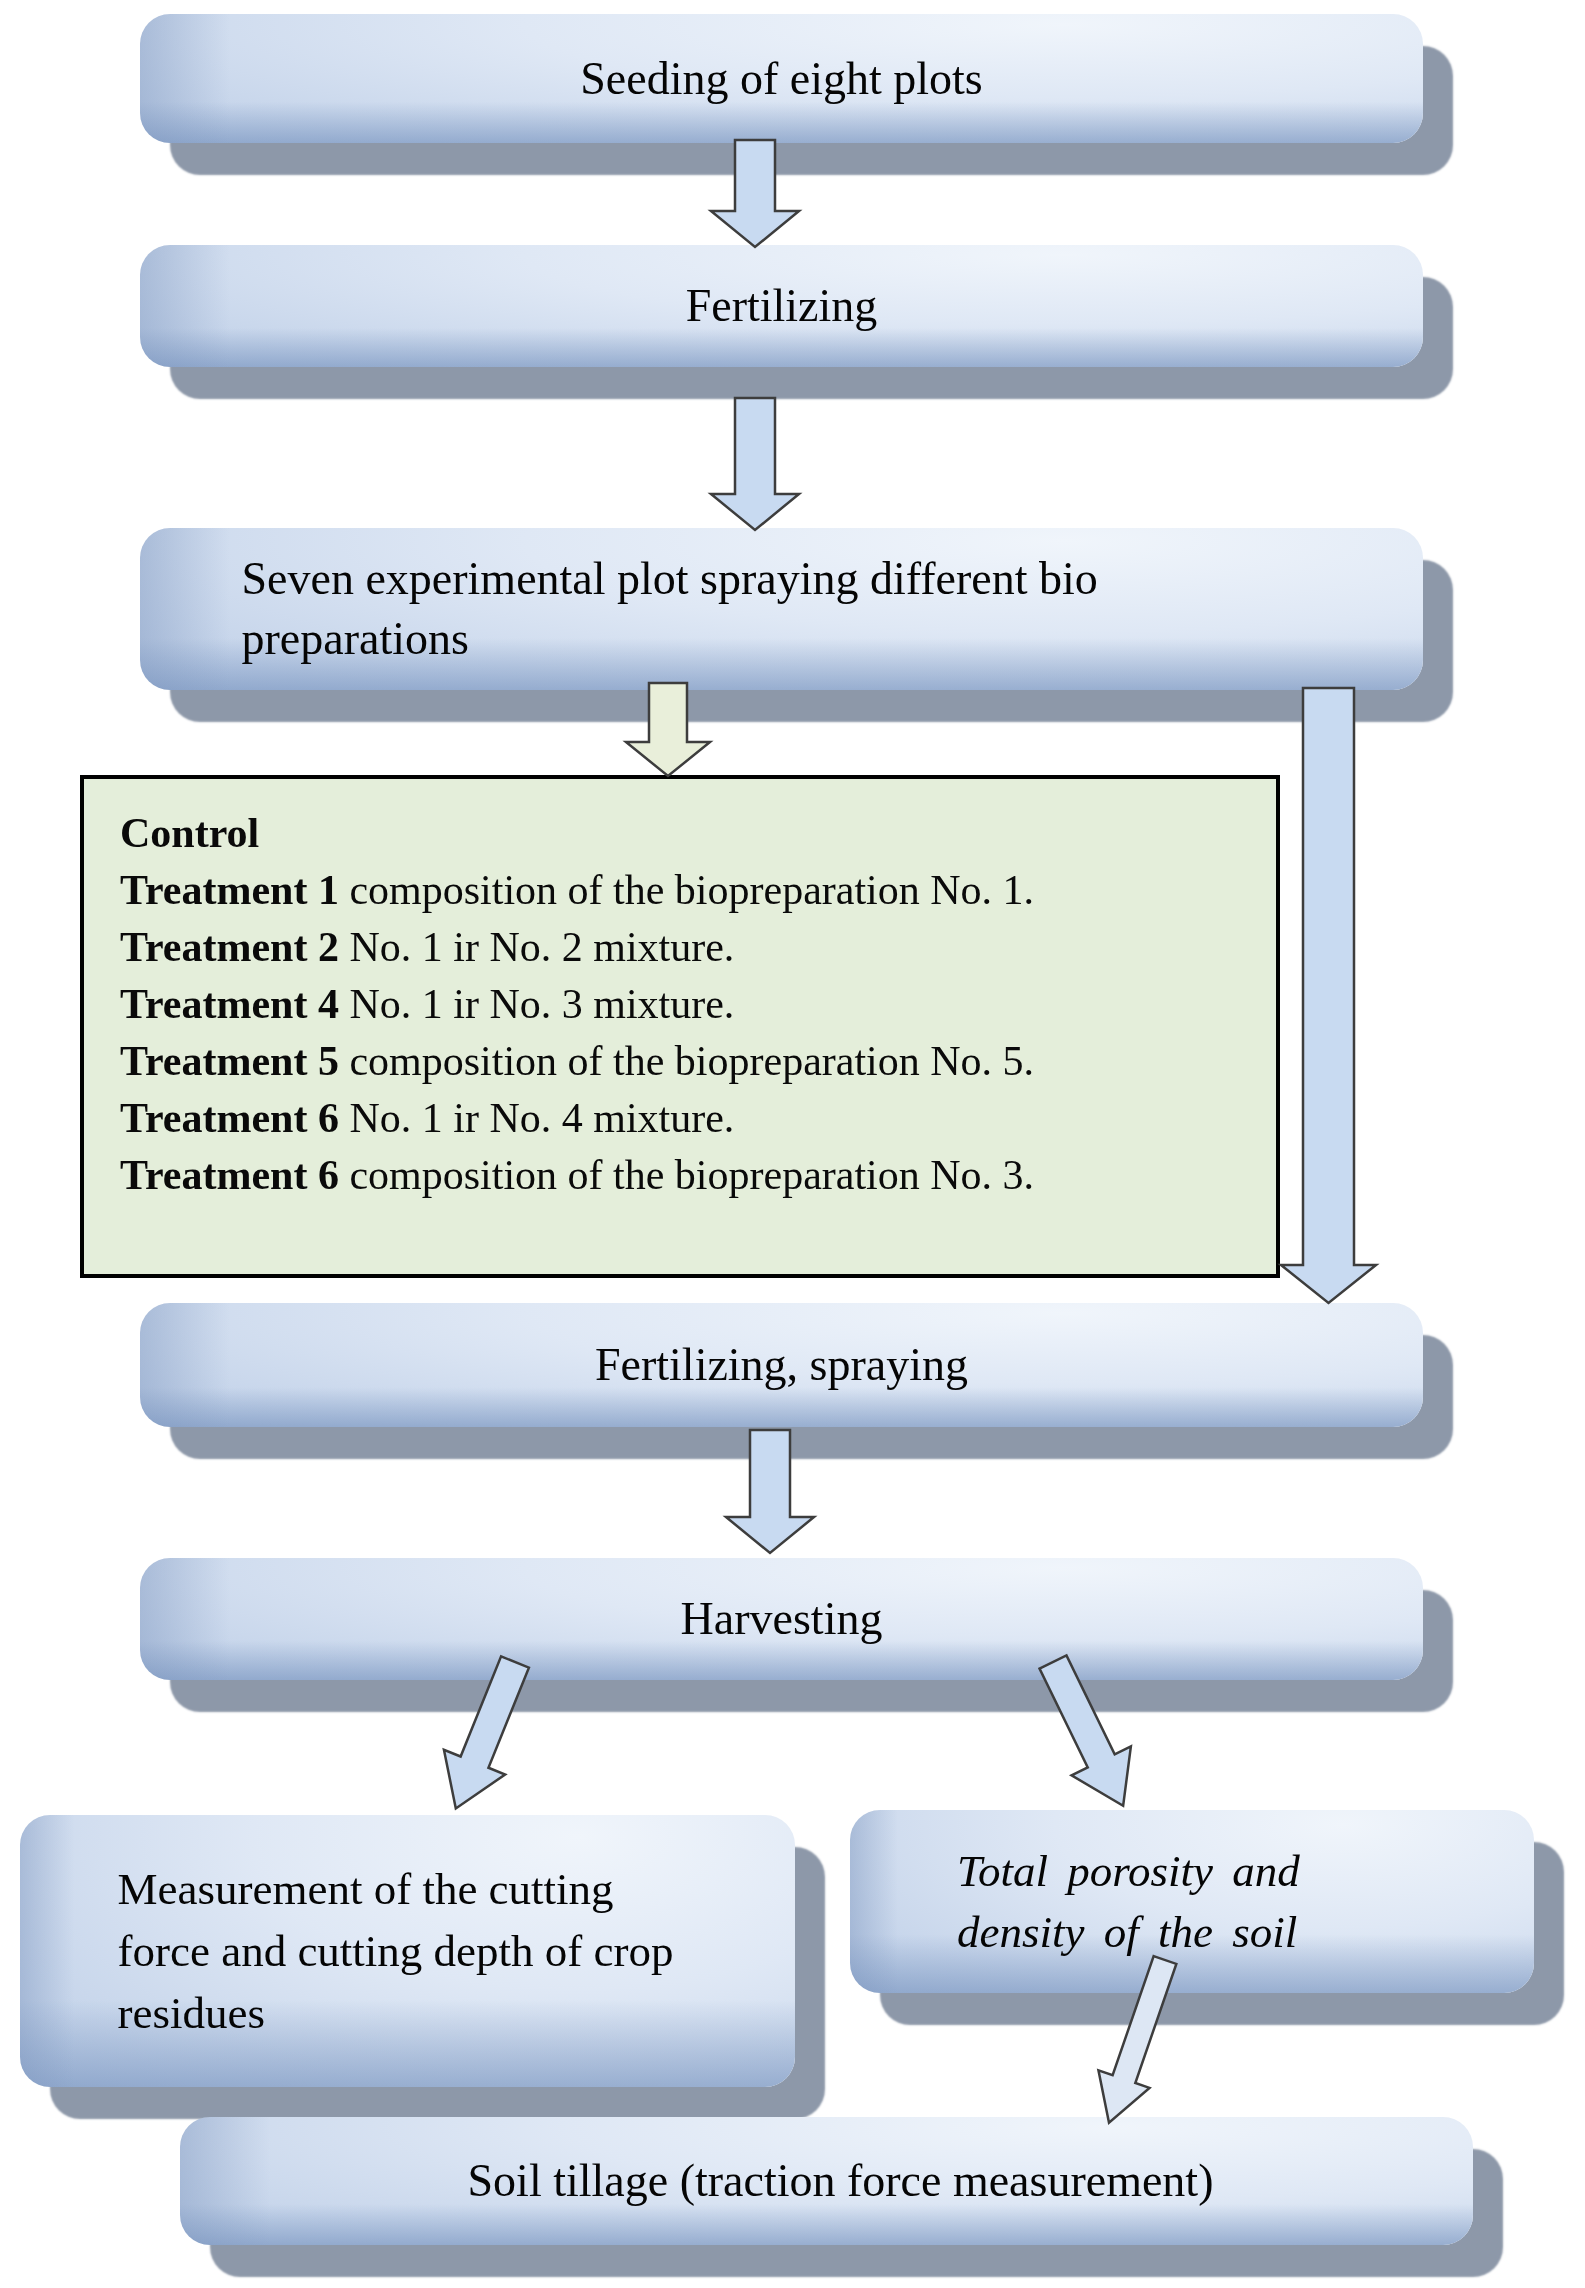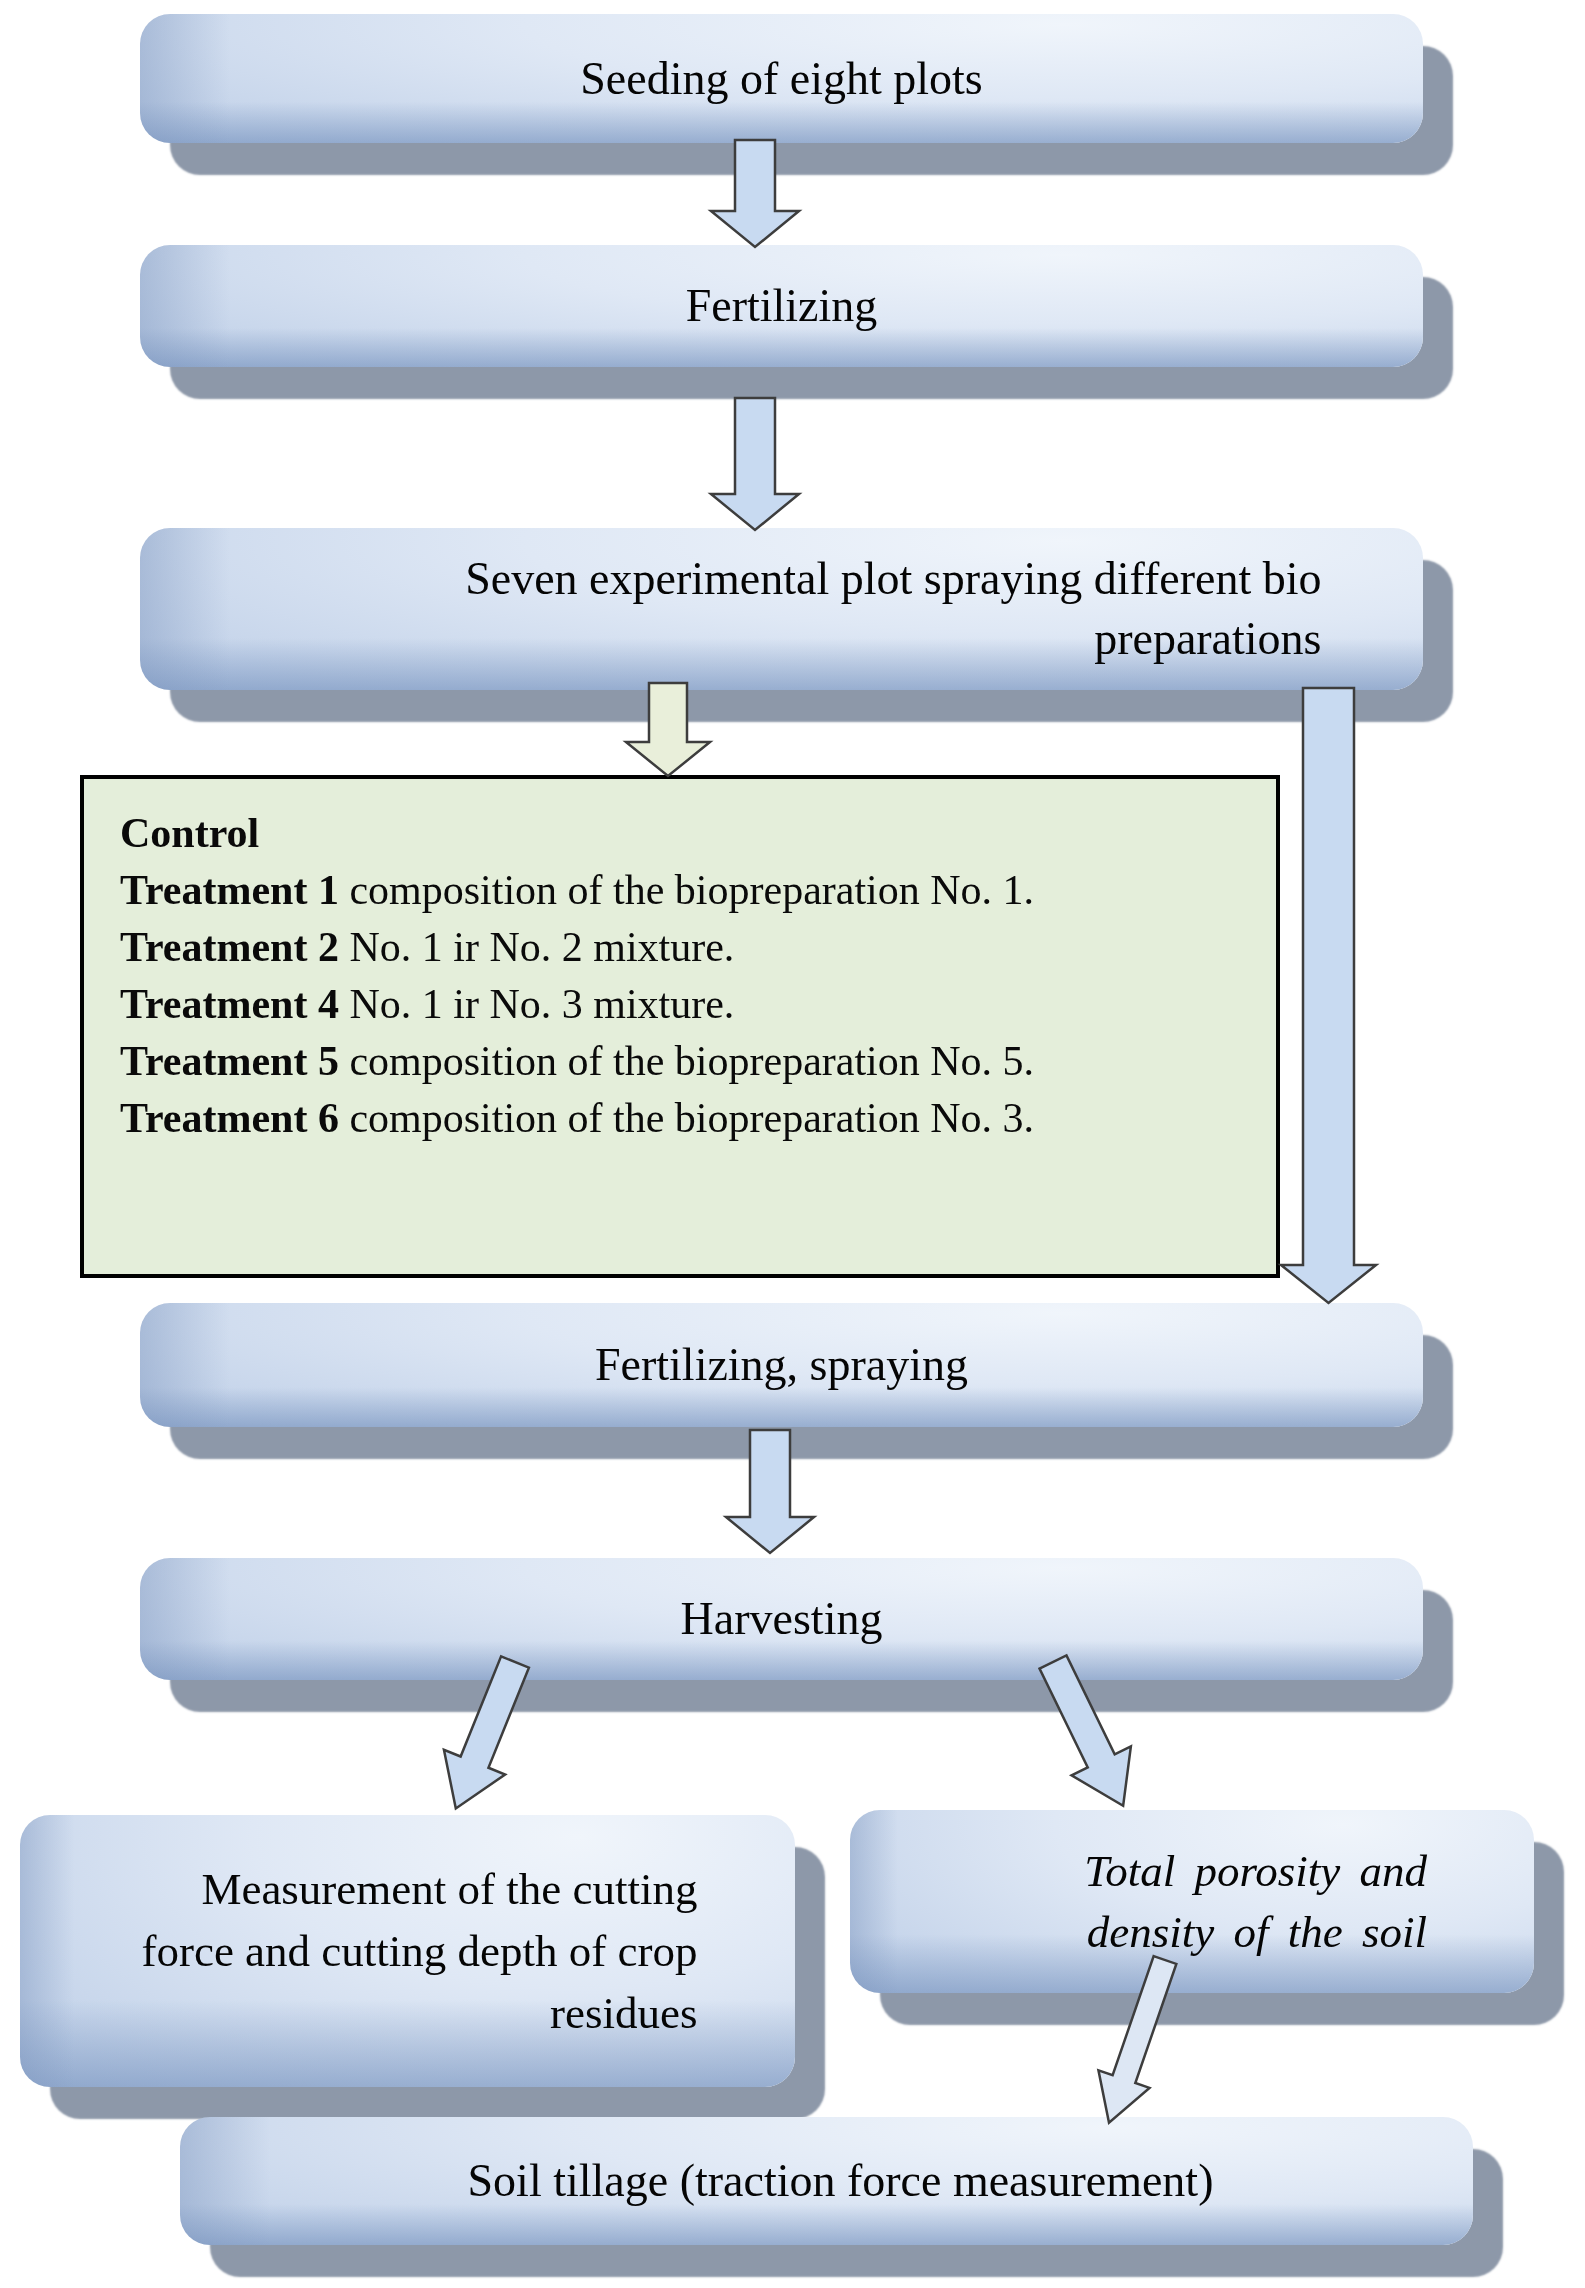--- a/index.html
+++ b/index.html
@@ -16,21 +16,21 @@
     position:absolute;
     border-radius:30px;
     background:
       linear-gradient(to right, rgba(125,150,190,0.45) 0%, rgba(125,150,190,0) 7%),
       linear-gradient(to top, rgba(108,138,184,0.55) 0%, rgba(108,138,184,0) 32%),
       radial-gradient(120% 160% at 72% 8%, #f0f5fb 0%, #dfe8f5 35%, #c5d4ea 70%, #b0c4e1 100%);
     box-shadow:30px 32px 2px #8d98a9;
     display:flex;
     align-items:center;
     justify-content:center;
-    text-align:right;
+    text-align:left;
   }
   .box .lbl{
     display:block;
     font-size:46px;
     line-height:60px;
   }
   #b-seeding{left:140px;top:14px;width:1283px;height:129px;}
   #b-fertilizing{left:140px;top:245px;width:1283px;height:122px;}
   #b-spraying{left:140px;top:528px;width:1283px;height:162px;}
   #b-spraying .lbl{max-width:1080px;}
@@ -100,20 +100,21 @@
   <div class="box" id="b-soiltillage">
     <span class="lbl">Soil tillage (traction force measurement)</span>
   </div>
 
   <div class="tbox">
     <div class="tline"><b>Control</b></div>
     <div class="tline"><b>Treatment 1</b> <span>composition of the biopreparation No. 1.</span></div>
     <div class="tline"><b>Treatment 2</b> <span>No. 1 ir No. 2 mixture.</span></div>
     <div class="tline"><b>Treatment 4</b> <span>No. 1 ir No. 3 mixture.</span></div>
     <div class="tline"><b>Treatment 5</b> <span>composition of the biopreparation No. 5.</span></div>
+    <div class="tline"><b>Treatment 6</b> <span>No. 1 ir No. 4 mixture.</span></div>
     <div class="tline"><b>Treatment 6</b> <span>composition of the biopreparation No. 3.</span></div>
   </div>
 
   <svg class="arrow" style="left:711px;top:140px" width="88" height="107">
     <polygon class="fill-blue" points="24,0 64,0 64,71 88,71 44,107 0,71 24,71"></polygon>
   </svg>
 
   <svg class="arrow" style="left:711px;top:398px" width="88" height="132">
     <polygon class="fill-blue" points="24,0 64,0 64,96 88,96 44,132 0,96 24,96"></polygon>
   </svg>

